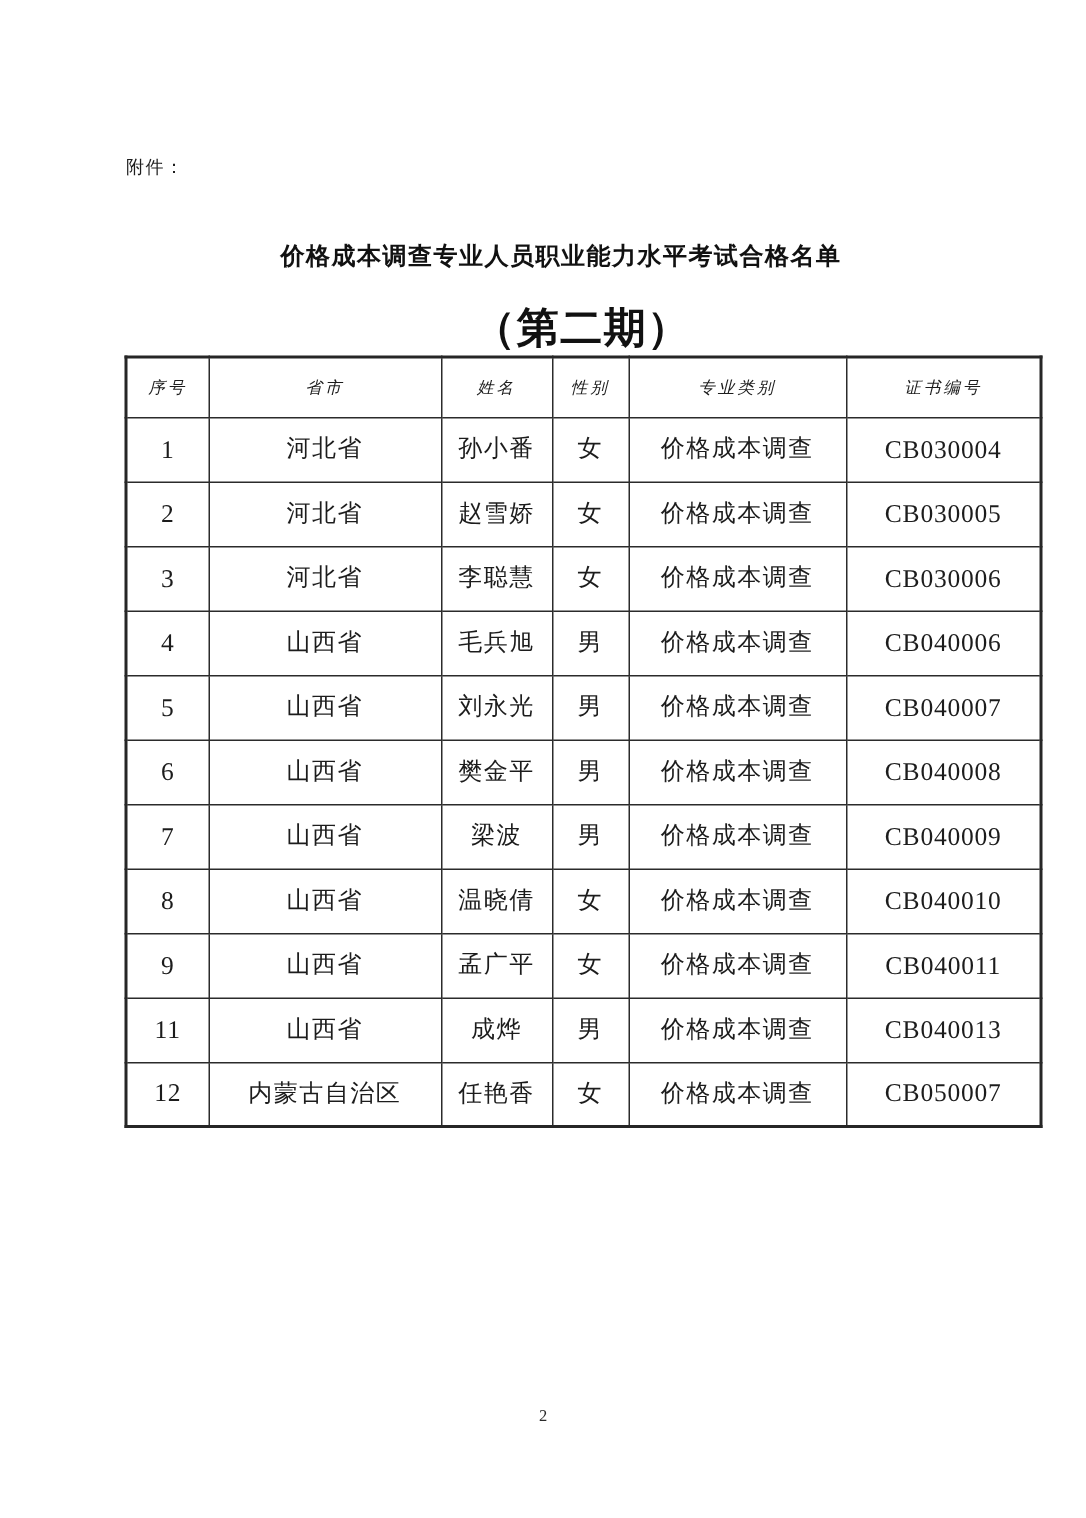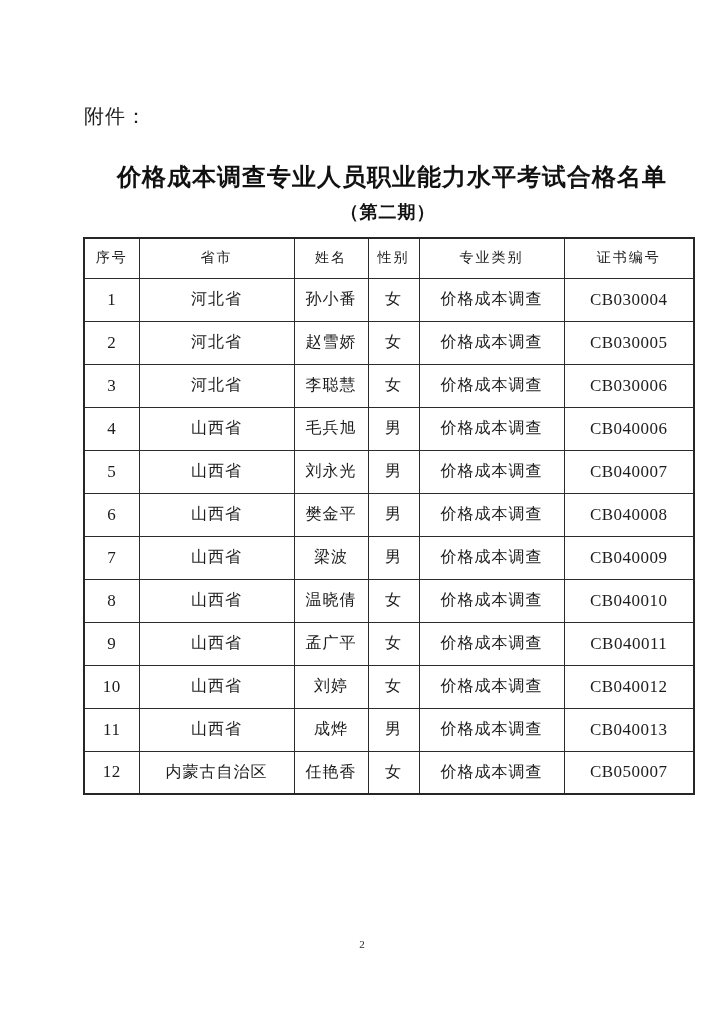--- a/index.html
+++ b/index.html
@@ -11,43 +11,43 @@
     margin: 0 auto;
     background: #ffffff;
     font-family: "Liberation Sans", sans-serif;
     color: #1e1e1e;
     overflow: hidden;
   }
   .attachment-label {
     position: absolute;
     left: 84px;
     top: 103px;
-    font-size: 20px;
+    font-size: 12px;
     letter-spacing: 1px;
     color: #1e1e1e;
     text-align: right;
   }
   .doc-title {
     position: absolute;
-    left: 87px;
+    left: 69px;
     top: 161px;
     width: 610px;
     text-align: center;
-    font-size: 24px;
+    font-size: 16px;
     font-weight: bold;
     letter-spacing: 1px;
     color: #111111;
   }
   .doc-subtitle {
     position: absolute;
     left: 83px;
     top: 200px;
     width: 610px;
     text-align: center;
-    font-size: 18px;
+    font-size: 28px;
     font-weight: bold;
     letter-spacing: 1px;
     color: #111111;
   }
   table.roster {
     position: absolute;
     left: 83px;
     top: 237px;
     width: 610px;
     border-collapse: collapse;
@@ -58,22 +58,23 @@
     border: 1px solid #2b2b2b;
     text-align: center;
     vertical-align: middle;
     font-weight: normal;
     color: #1c1c1c;
     overflow: hidden;
     white-space: nowrap;
   }
   table.roster th {
     height: 40px;
-    font-size: 14px;
+    font-size: 11px;
     letter-spacing: 2px;
+    font-style: italic;
   }
   table.roster td {
     height: 43px;
     font-size: 16px;
     letter-spacing: 1px;
   }
   table.roster td.latin {
     font-family: "Liberation Serif", serif;
     font-size: 17px;
     letter-spacing: 0.5px;
@@ -186,28 +187,20 @@
         </tr>
         <tr>
           <td class="latin">9</td>
           <td>山西省</td>
           <td>孟广平</td>
           <td>女</td>
           <td>价格成本调查</td>
           <td class="latin">CB040011</td>
         </tr>
         <tr>
-          <td class="latin">10</td>
-          <td>山西省</td>
-          <td>刘婷</td>
-          <td>女</td>
-          <td>价格成本调查</td>
-          <td class="latin">CB040012</td>
-        </tr>
-        <tr>
           <td class="latin">11</td>
           <td>山西省</td>
           <td>成烨</td>
           <td>男</td>
           <td>价格成本调查</td>
           <td class="latin">CB040013</td>
         </tr>
         <tr>
           <td class="latin">12</td>
           <td>内蒙古自治区</td>

